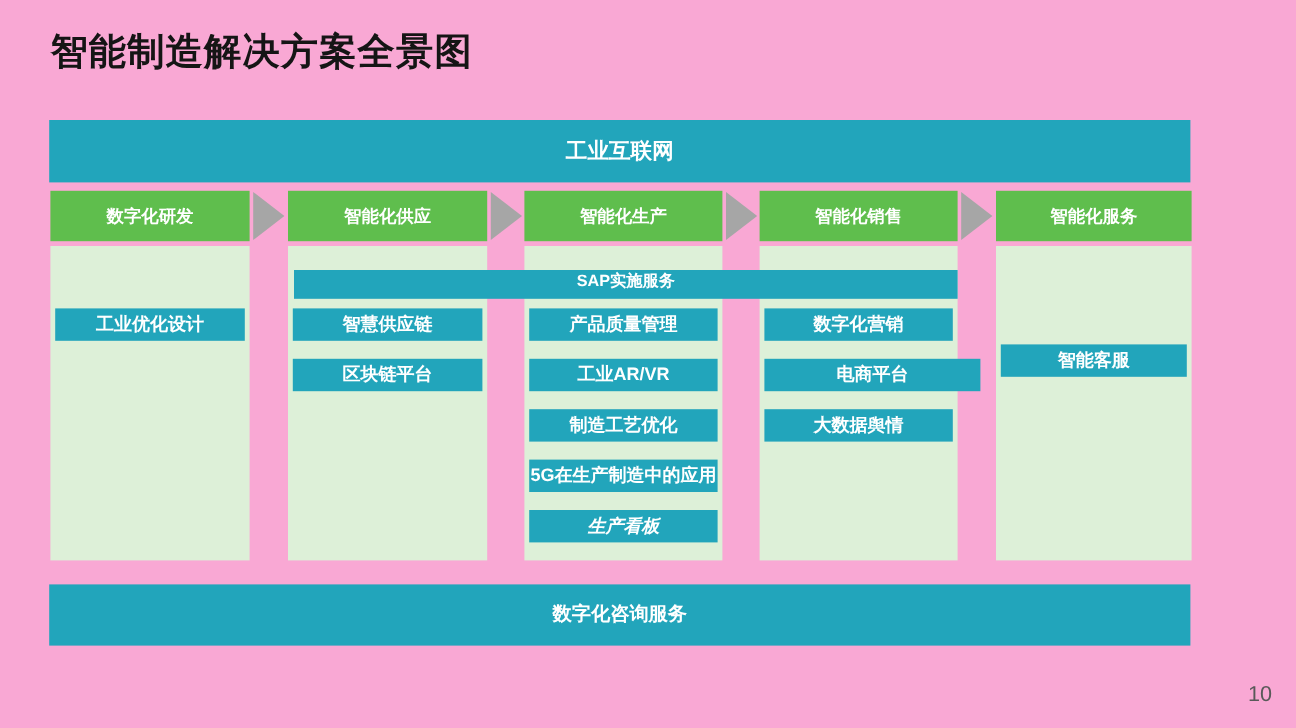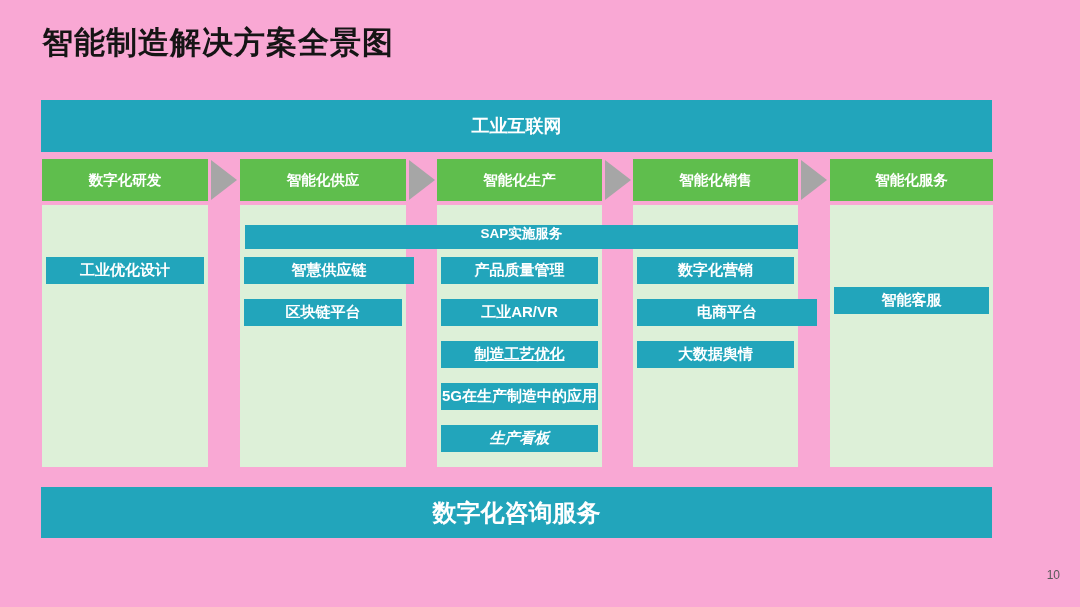--- a/index.html
+++ b/index.html
@@ -36,21 +36,21 @@
     left:41px;
     width:951px;
     background:var(--teal);
     color:#ffffff;
     font-weight:bold;
     display:flex;
     align-items:center;
     justify-content:center;
   }
   .banner.top{ top:100px; height:52px; font-size:18px; }
-  .banner.bottom{ top:487px; height:51px; font-size:24px; }
+  .banner.bottom{ top:487px; height:51px; font-size:16px; }
   .col-header{
     position:absolute;
     top:159px; height:42px;
     background:var(--green);
     color:#ffffff;
     font-size:14.5px;
     font-weight:bold;
     display:flex;
     align-items:center;
     justify-content:center;
@@ -88,21 +88,21 @@
     color:#ffffff;
     font-size:13.5px;
     font-weight:bold;
     display:flex;
     align-items:flex-start;
     justify-content:center;
   }
   .page-number{
     position:absolute;
     right:20px; top:568px;
-    font-size:12px;
+    font-size:18px;
     color:var(--pagenum);
   }
 </style>
 </head>
 <body>
 
 <div class="slide">
   <h1 class="slide-title">智能制造解决方案全景图</h1>
 
   <div class="banner top">
@@ -110,28 +110,28 @@
   </div>
 
   <div id="columns-root">
       <div class="col-body" style="left: 42px; width: 166px;"></div>
       <div class="col-header" style="left: 42px; width: 166px;">数字化研发</div>
       <div class="flow-arrow" style="left: 211px;"></div>
       <div class="solution-box" style="left: 46px; width: 158px; top: 257px;">工业优化设计</div>
       <div class="col-body" style="left: 240px; width: 166px;"></div>
       <div class="col-header" style="left: 240px; width: 166px;">智能化供应</div>
       <div class="flow-arrow" style="left: 409px;"></div>
-      <div class="solution-box" style="left: 244px; width: 170px; top: 257px;">智慧供应链</div>
+      <div class="solution-box" style="left: 244px; width: 158px; top: 257px;">智慧供应链</div>
       <div class="solution-box" style="left: 244px; width: 158px; top: 299px;">区块链平台</div>
       <div class="col-body" style="left: 437px; width: 165px;"></div>
       <div class="col-header" style="left: 437px; width: 165px;">智能化生产</div>
       <div class="flow-arrow" style="left: 605px;"></div>
       <div class="solution-box" style="left: 441px; width: 157px; top: 257px;">产品质量管理</div>
       <div class="solution-box" style="left: 441px; width: 157px; top: 299px;">工业AR/VR</div>
-      <div class="solution-box" style="left: 441px; width: 157px; top: 341px; text-decoration: underline;">制造工艺优化</div>
+      <div class="solution-box" style="left: 441px; width: 157px; top: 341px;">制造工艺优化</div>
       <div class="solution-box" style="left: 441px; width: 157px; top: 383px;">5G在生产制造中的应用</div>
       <div class="solution-box" style="left: 441px; width: 157px; top: 425px; font-style: italic;">生产看板</div>
       <div class="col-body" style="left: 633px; width: 165px;"></div>
       <div class="col-header" style="left: 633px; width: 165px;">智能化销售</div>
       <div class="flow-arrow" style="left: 801px;"></div>
       <div class="solution-box" style="left: 637px; width: 157px; top: 257px;">数字化营销</div>
       <div class="solution-box" style="left: 637px; width: 180px; top: 299px;">电商平台</div>
       <div class="solution-box" style="left: 637px; width: 157px; top: 341px;">大数据舆情</div>
       <div class="col-body" style="left: 830px; width: 163px;"></div>
       <div class="col-header" style="left: 830px; width: 163px;">智能化服务</div>

